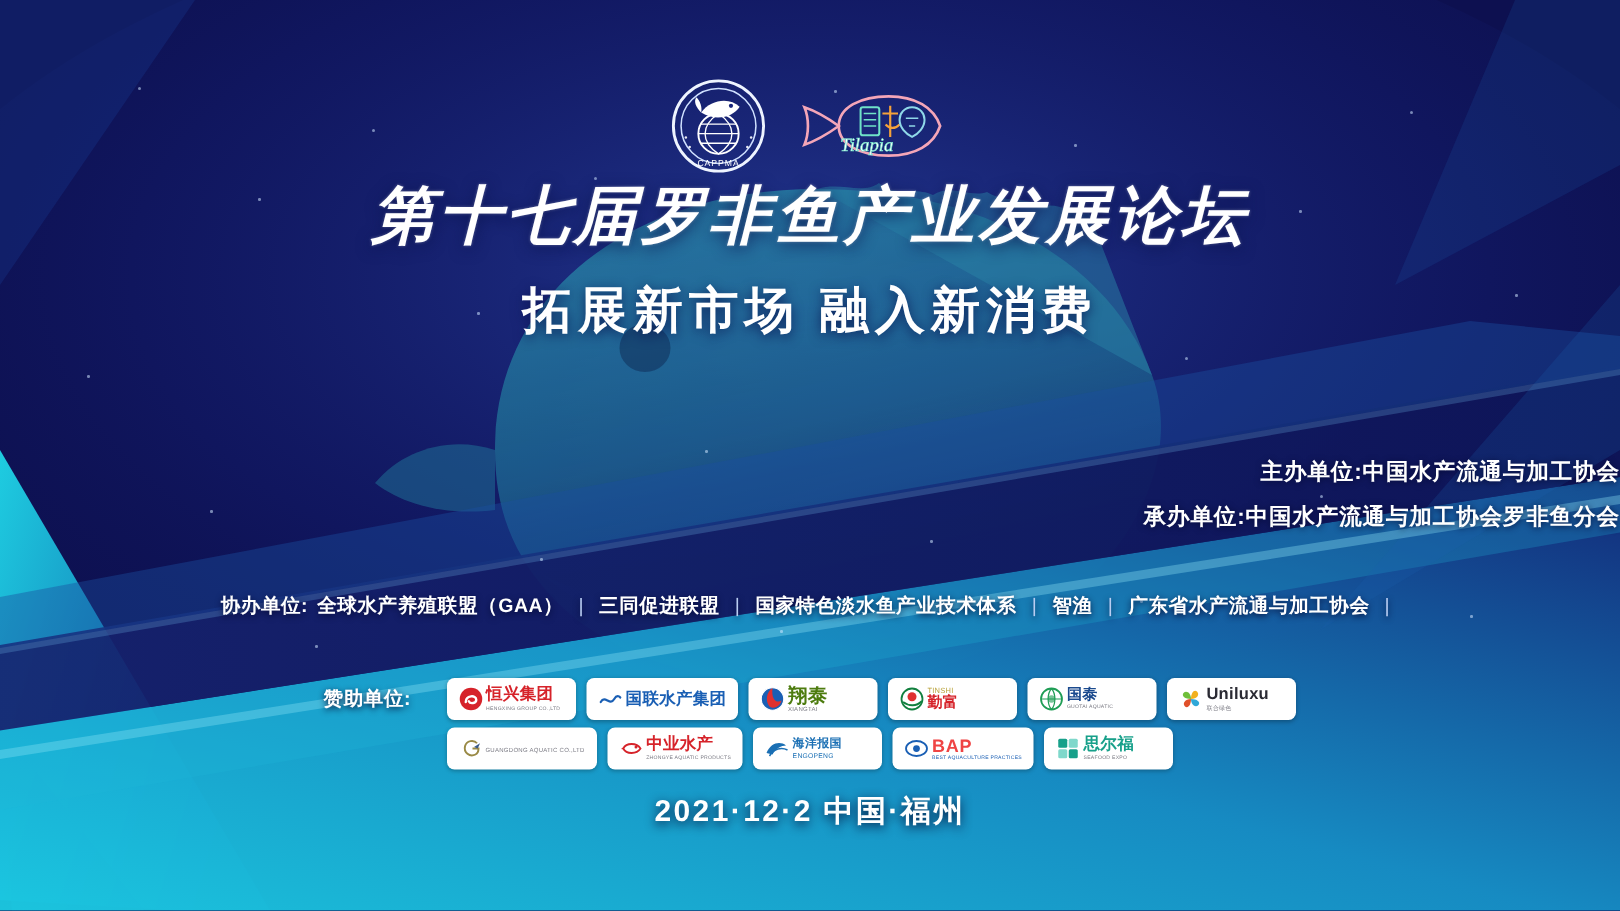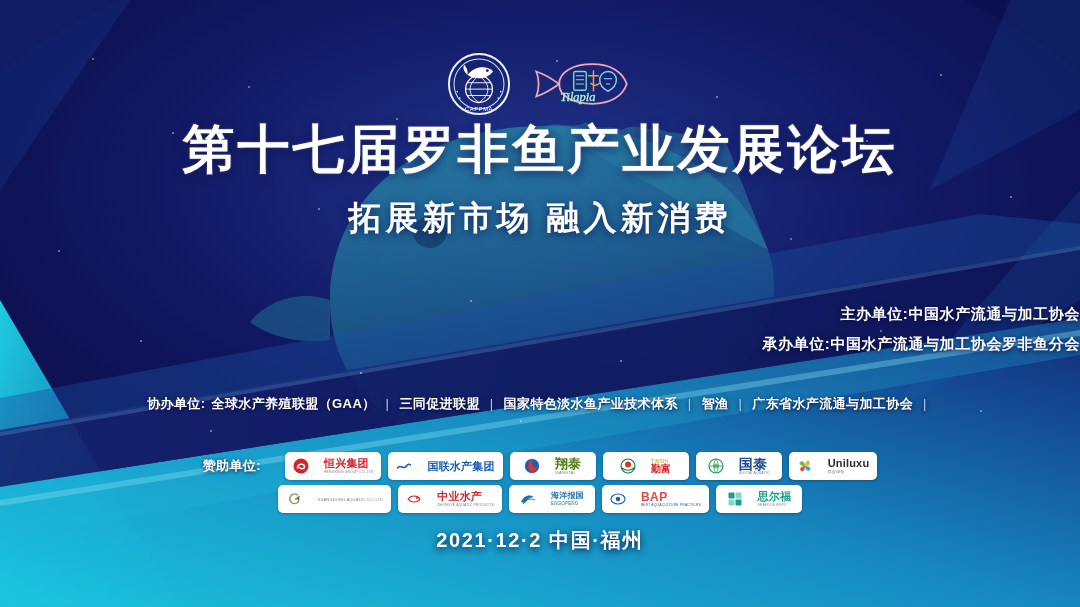--- a/index.html
+++ b/index.html
@@ -29,24 +29,25 @@
   .logo-row {
     position:absolute; top:52px; left:0; width:100%;
     display:flex; justify-content:center; align-items:center; gap:18px;
   }
   .logo-cappma { width:64px; height:64px; }
   .logo-tilapia { width:104px; height:52px; }
 
   
   .title-wrap { position:absolute; top:120px; left:0; width:100%; text-align:center; }
   .main-title {
-    font-size:52px; font-weight:bold; color:#ffffff;
+    font-size:42px; font-weight:bold; color:#ffffff;
     letter-spacing:3px; line-height:1.12;
     text-shadow:0 2px 10px rgba(10,20,80,.85), 0 0 2px rgba(255,255,255,.45);
     font-family:"Liberation Sans", sans-serif;
+    font-style:italic;
   }
   .sub-title {
     margin-top:18px;
     font-size:33px; font-weight:bold; color:#ffffff;
     letter-spacing:4px;
     text-shadow:0 2px 8px rgba(10,20,80,.8);
   }
 
   
   .org-block { position:absolute; top:305px; left:0; width:100%; text-align:right; }
@@ -73,22 +74,22 @@
     display:flex; justify-content:center; align-items:center; gap:7px;
     margin-bottom:5px;
   }
   .spon-label {
     font-size:13px; font-weight:bold; color:#ffffff; letter-spacing:.4px;
     margin-right:17px; white-space:nowrap;
     text-shadow:0 1px 4px rgba(5,10,50,.9);
   }
   .spon-card {
     background:#ffffff; border-radius:5px;
-    height:28px; display:flex; align-items:center; justify-content:center;
-    gap:15px; padding:0 8px; min-width:86px;
+    height:28px; display:flex; align-items:center; justify-content:flex-start;
+    gap:2px; padding:0 8px; min-width:86px;
     box-shadow:0 1px 3px rgba(0,0,0,.28);
     overflow:hidden;
   }
   .spon-mark { width:16px; height:16px; flex:0 0 auto; }
   .spon-txt { display:flex; flex-direction:column; justify-content:center; line-height:1; }
   .spon-cn { font-size:11px; font-weight:bold; letter-spacing:.2px; white-space:nowrap; }
   .spon-en { font-size:3.4px; letter-spacing:.18px; white-space:nowrap; color:#7b7b84; margin-top:1.5px; }
 
   
   .date-line {
@@ -306,21 +307,21 @@
         </span>
       </div>
 
       <div class="spon-card">
         <svg class="spon-mark" viewBox="0 0 32 32">
           <circle cx="16" cy="16" r="14" fill="none" stroke="#1f9d55" stroke-width="2.4"></circle>
           <path d="M16 2 C10 9 10 23 16 30 M16 2 C22 9 22 23 16 30 M3 16 h26" fill="none" stroke="#1f9d55" stroke-width="1.6"></path>
           <circle cx="16" cy="16" r="5" fill="#1f9d55" opacity=".6"></circle>
         </svg>
         <span class="spon-txt">
-          <span class="spon-cn" style="color:#1b4a8e;font-size:14px">国泰</span>
+          <span class="spon-cn" style="color:#1b4a8e;font-size:10px">国泰</span>
           <span class="spon-en">GUOTAI AQUATIC</span>
         </span>
       </div>
 
       <div class="spon-card">
         <svg class="spon-mark" viewBox="0 0 32 32">
           <path d="M16 16 C16 8 10 4 6 8 C3 12 8 16 16 16 Z" fill="#6fbf3a"></path>
           <path d="M16 16 C24 16 28 10 24 6 C20 3 16 8 16 16 Z" fill="#f2b01e"></path>
           <path d="M16 16 C16 24 22 28 26 24 C29 20 24 16 16 16 Z" fill="#2fa8d8"></path>
           <path d="M16 16 C8 16 4 22 8 26 C12 29 16 24 16 16 Z" fill="#e0502a"></path>

